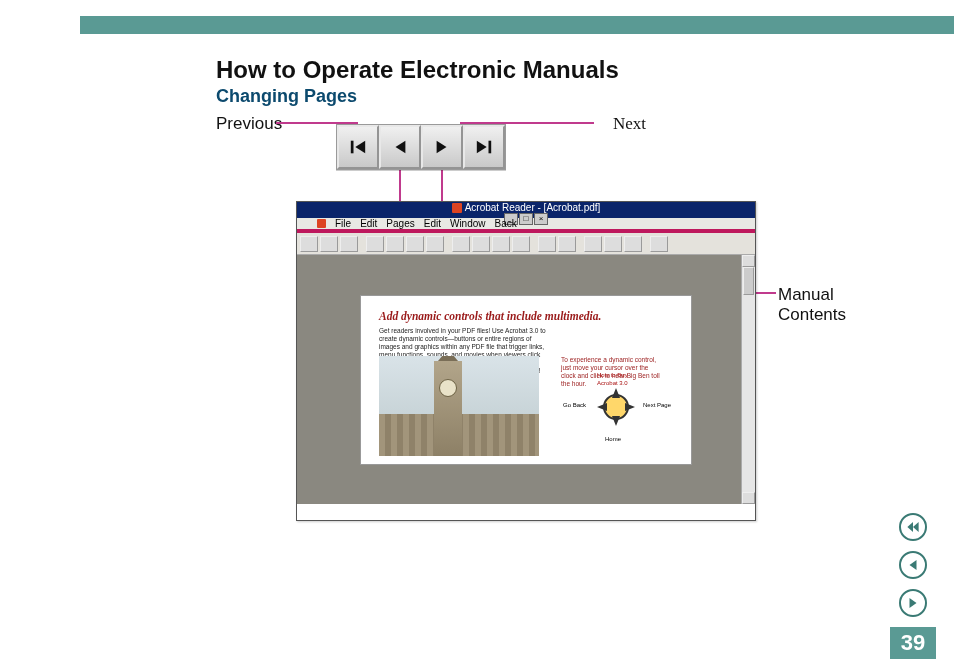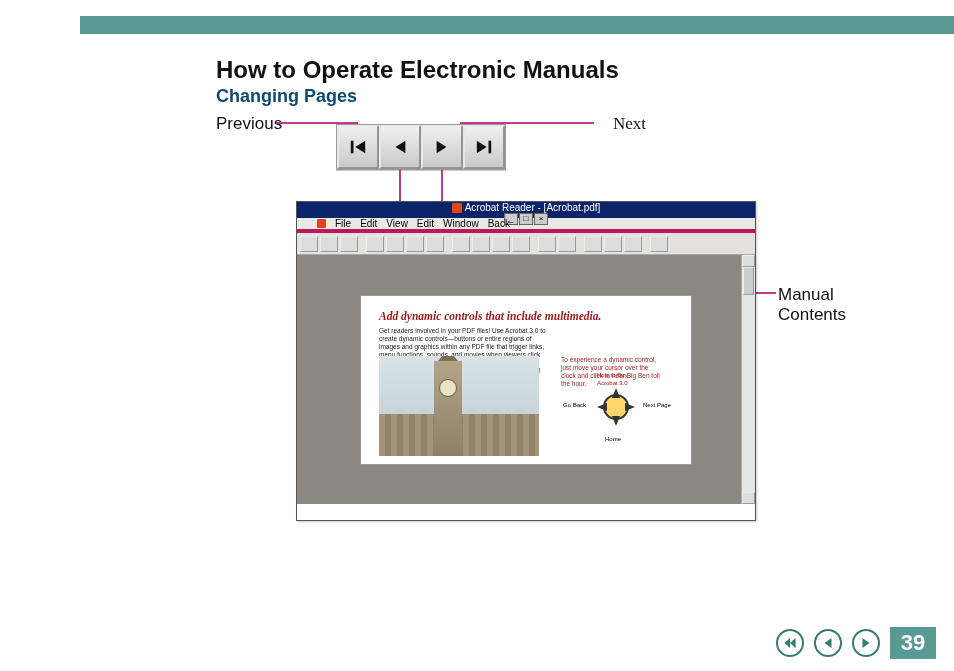--- a/index.html
+++ b/index.html
@@ -231,20 +231,21 @@
   .status-box { background:#fff; border:1px inset #bbb; padding:0 3px; height:12px; line-height:11px;}
 
   
   .footer {
     position: absolute;
     bottom: 12px;
     right: 18px;
     display: flex;
     align-items: center;
     gap: 10px;
+    flex-direction: column;
   }
   .circ-btn {
     width: 28px; height: 28px;
     border-radius: 50%;
     border: 2px solid #3a7a74;
     background: #fff;
     display:flex; align-items:center; justify-content:center;
   }
   .circ-btn svg { width:14px; height:14px; }
   .page-num {
@@ -317,21 +318,21 @@
         <div class="win-btns">
           <div class="win-btn">_</div>
           <div class="win-btn">□</div>
           <div class="win-btn">×</div>
         </div>
       </div>
       <div class="menubar">
         <span class="app-icon" style="width:9px;height:9px;background:#d42;display:inline-block;border-radius:1px;"></span>
         <span>File</span>
         <span>Edit</span>
-        <span>View</span>
+        <span>Pages</span>
         <span>Edit</span>
         <span>Window</span>
         <span>Back</span>
       </div>
       <div class="toolbar">
         <div class="tb-btn"></div>
         <div class="tb-btn"></div>
         <div class="tb-btn"></div>
         <div class="tb-sep"></div>
         <div class="tb-btn"></div>

